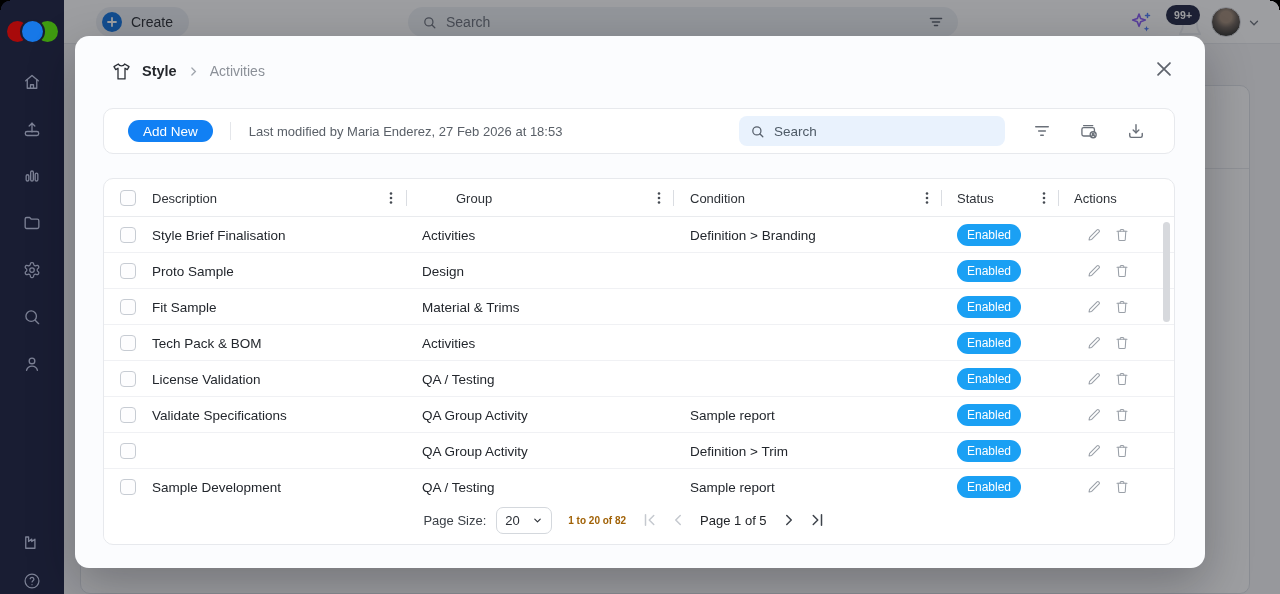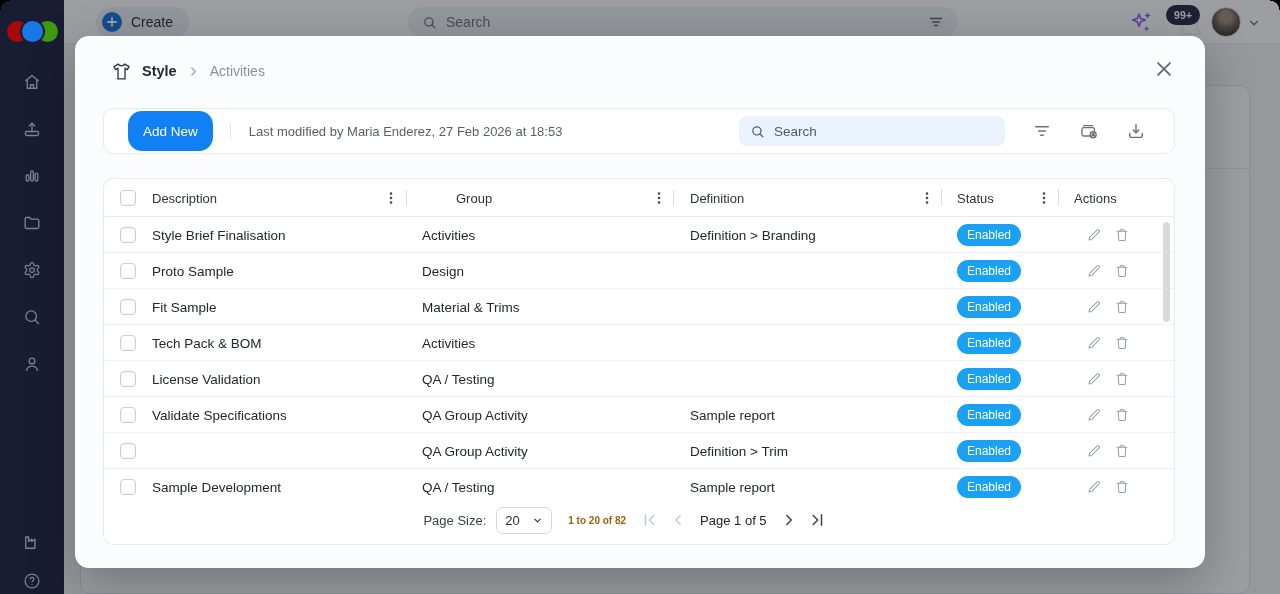--- a/index.html
+++ b/index.html
@@ -53,21 +53,21 @@
   
   .modal{position:absolute;left:75px;top:36px;width:1130px;height:532px;background:#fbfcfe;border-radius:14px;
     box-shadow:0 16px 48px rgba(10,12,18,.28);z-index:40;}
   .m-close{position:absolute;left:1078px;top:22px;width:22px;height:22px;cursor:pointer;}
   .breadcrumb{position:absolute;left:36px;top:22px;height:26px;display:flex;align-items:center;gap:10px;}
   .bc-root{font-size:14.5px;font-weight:600;color:#24272c;}
   .bc-current{font-size:14px;color:#8b9098;}
 
   .toolbar-card{position:absolute;left:28px;top:72px;width:1072px;height:46px;background:#fff;
     border:1px solid #e7e9ed;border-radius:10px;display:flex;align-items:center;}
-  .add-new{margin-left:24px;height:40px;padding:0 15px;border-radius:14px;background:var(--accent);color:#fff;
+  .add-new{margin-left:24px;height:22px;padding:0 15px;border-radius:14px;background:var(--accent);color:#fff;
     font-size:13.5px;font-weight:500;display:flex;align-items:center;cursor:pointer;border:none;}
   .tb-divider{width:1px;height:18px;background:#e4e6ea;margin-left:17px;}
   .tb-modified{font-size:13px;color:#5a6068;margin-left:18px;white-space:nowrap;}
   .tb-right{margin-left:auto;display:flex;align-items:center;gap:27px;margin-right:28px;}
   .m-search{width:266px;height:30px;background:var(--searchbg);border-radius:8px;display:flex;align-items:center;
     gap:7px;padding:0 11px;}
   .m-search input{flex:1;border:none;outline:none;background:transparent;font-family:"Liberation Sans",sans-serif;
     font-size:13.5px;color:#3c4754;}
   .m-search input::placeholder{color:#4e5a66;opacity:1;}
   .tb-icon{width:20px;height:20px;cursor:pointer;}
@@ -258,21 +258,21 @@
           <circle cx="7" cy="11.5" r="1.3" fill="#454a52"></circle>
         </svg>
       <span class="h-div d1"></span>
       <span class="th-label h-group">Group</span>
       <svg class="kebab k2" viewBox="0 0 14 14">
           <circle cx="7" cy="2.5" r="1.3" fill="#454a52"></circle>
           <circle cx="7" cy="7" r="1.3" fill="#454a52"></circle>
           <circle cx="7" cy="11.5" r="1.3" fill="#454a52"></circle>
         </svg>
       <span class="h-div d2"></span>
-      <span class="th-label h-cond">Definition</span>
+      <span class="th-label h-cond">Condition</span>
       <svg class="kebab k3" viewBox="0 0 14 14">
           <circle cx="7" cy="2.5" r="1.3" fill="#454a52"></circle>
           <circle cx="7" cy="7" r="1.3" fill="#454a52"></circle>
           <circle cx="7" cy="11.5" r="1.3" fill="#454a52"></circle>
         </svg>
       <span class="h-div d3"></span>
       <span class="th-label h-status">Status</span>
       <svg class="kebab k4" viewBox="0 0 14 14">
           <circle cx="7" cy="2.5" r="1.3" fill="#454a52"></circle>
           <circle cx="7" cy="7" r="1.3" fill="#454a52"></circle>

